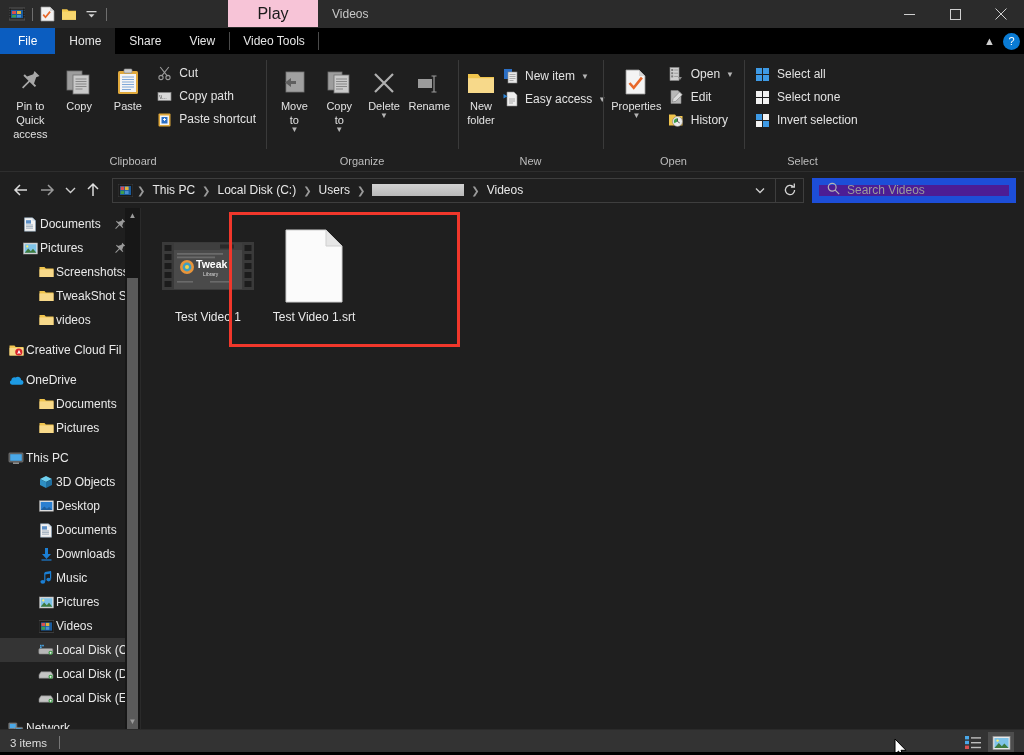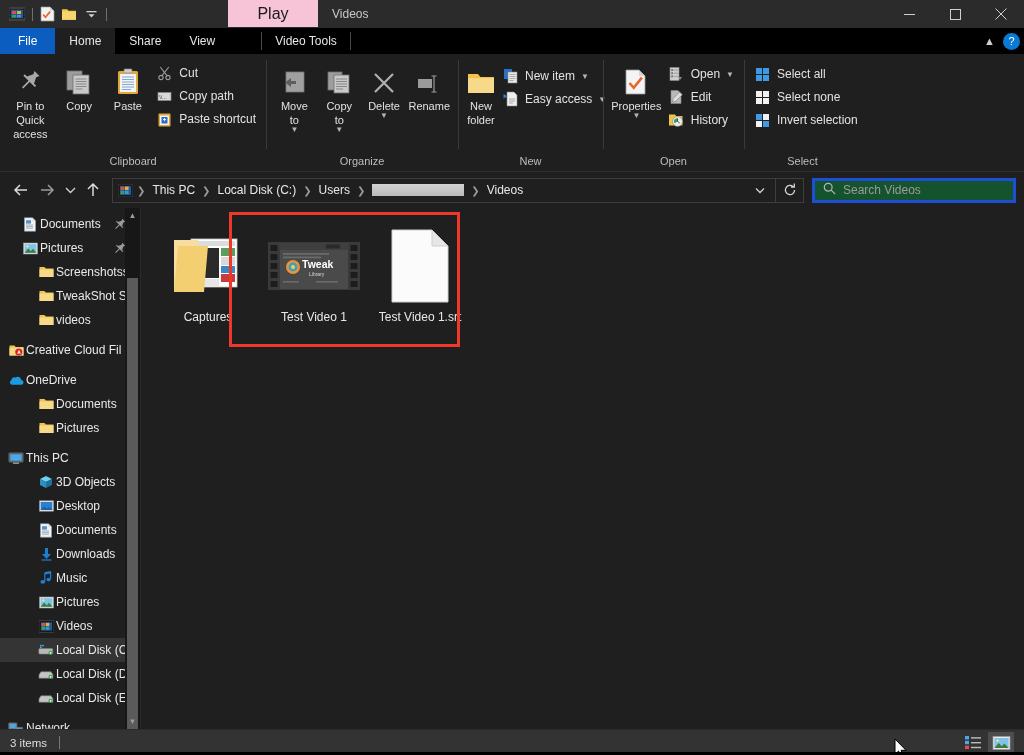--- a/index.html
+++ b/index.html
@@ -60,21 +60,20 @@
     flex: 0 0 26px; position: relative;
   }
   .rtab {
     padding: 0 14px; display: flex; align-items: center;
     font-size: 12px; color: #e6e6e6;
   }
   .rtab.file { background: #0b5dc0; color: #fff; padding: 0 18px; }
   .rtab.active { background: #1f1f1f; }
   .rtab.vt {
     position: relative;
-    margin-left: 32px;
   }
   .rtab.vt::before {
     content: ""; position: absolute; left: 0; top: 4px; bottom: 4px;
     width: 1px; background: #4a4a4a;
   }
   .rtab.vt::after {
     content: ""; position: absolute; right: 0; top: 4px; bottom: 4px;
     width: 1px; background: #4a4a4a;
   }
   .ribbon-right {
@@ -145,21 +144,21 @@
     margin: 0 4px;
   }
   .addr-drop { margin-left:auto; width: 22px; display:flex; align-items:center; justify-content:center; color:#cfcfcf; font-size:10px;}
   .refresh {
     width: 28px; height: 25px; border: 1px solid #3e3e3e; border-left: none;
     display: flex; align-items: center; justify-content: center;
     color: #d4d4d4; font-size: 13px;
   }
   .searchbox {
     width: 204px; height: 25px; margin-left: 8px;
-    border: 3px solid #1d4ed8; background: #14532d;
+    border: 7px solid #1d4ed8; background: #4c1d95;
     display: flex; align-items: center; gap: 7px; padding: 0 8px;
   }
   .search-ph { font-size: 12px; color: #9b9b9b; }
 
   
   .body { flex: 1; display: flex; min-height: 0; background: #1f1f1f; }
 
   .sidebar {
     width: 140px; background: #1f1f1f;
     position: relative; overflow: hidden;
@@ -954,38 +953,20 @@
       <div class="sb-track">
         <div class="sb-arrow">▲</div>
         <div class="sb-thumb" style="top:70px;height:460px;"></div>
         <div class="sb-arrow" style="position:absolute;bottom:0;left:0;right:0;">▼</div>
       </div>
     </div>
 
     <div class="files">
       <div class="grid">
 
-        <div class="tile">
-          <div class="thumb">
-            <svg width="74" height="64" viewBox="0 0 74 64">
-              <path d="M3 6 h24 v52 h-24 z" fill="#f2d48a"></path>
-              <rect x="20" y="5" width="46" height="48" fill="#fdfdfd" stroke="#c9c9c9" stroke-width="0.8"></rect>
-              <rect x="22" y="7" width="42" height="5" fill="#dcdcdc"></rect>
-              <rect x="22" y="14" width="26" height="30" fill="#2a2a2a"></rect>
-              <rect x="50" y="14" width="14" height="8" fill="#5b9e5b"></rect>
-              <rect x="50" y="23" width="14" height="8" fill="#d8d8d8"></rect>
-              <rect x="50" y="32" width="14" height="7" fill="#3b86c6"></rect>
-              <rect x="50" y="40" width="14" height="8" fill="#c73b3b"></rect>
-              <rect x="22" y="45" width="26" height="7" fill="#e6e6e6"></rect>
-              <path d="M3 6 h24 l6 52 h-30 z" fill="#f7dea0"></path>
-              <path d="M3 58 h30 l4 -46 h-30 z" fill="#f4cf72"></path>
-            </svg>
-          </div>
-          <div class="name">Captures</div>
-        </div>
 
         <div class="tile">
           <div class="thumb">
             <svg width="92" height="60" viewBox="0 0 92 60">
               <rect x="0" y="6" width="92" height="48" fill="#3a3a3a"></rect>
               <g fill="#1c1c1c">
                 <rect x="2.5" y="9" width="7" height="6"></rect>
                   <rect x="2.5" y="18" width="7" height="6"></rect>
                 <rect x="2.5" y="27" width="7" height="6"></rect>
                   <rect x="2.5" y="36" width="7" height="6"></rect>

